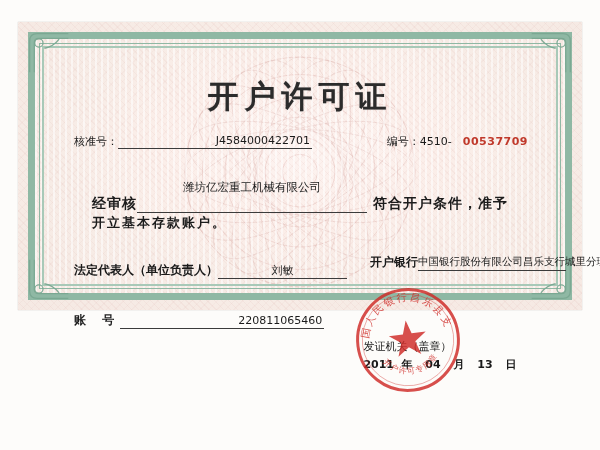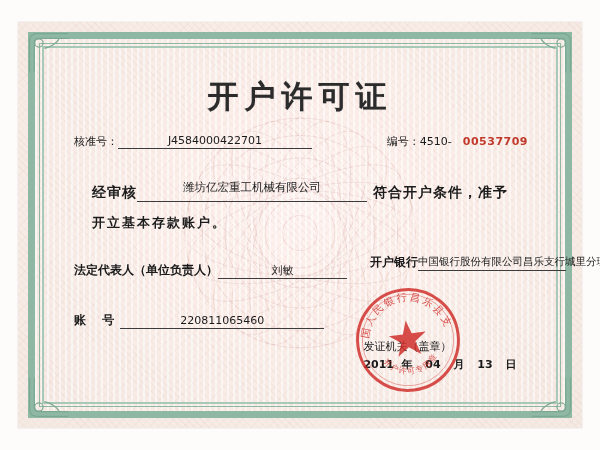--- a/index.html
+++ b/index.html
@@ -18,21 +18,21 @@
     height: 450px;
     background: #fdfcfa;
   }
 
   
   .cert {
     position: absolute;
     left: 18px;
     top: 22px;
     width: 564px;
-    height: 406px;
+    height: 288px;
     background:
       radial-gradient(ellipse at 50% 45%, #fdf3f0 0%, #fbeee9 35%, #f7ece6 60%, #f5e9e3 100%);
     box-shadow: 0 0 1px rgba(0,0,0,0.25);
   }
 
   
   .texture {
     position: absolute;
     inset: 0;
     background-image:
@@ -131,21 +131,21 @@
     text-shadow: 0 0 1px rgba(0,0,0,0.25);
   }
 
   .row { position: absolute; font-size: 11px; color: #1c1c1c; white-space: nowrap; }
   .lbl { font-size: 11px; color: #1a1a1a; }
   .val { font-size: 11px; color: #1a1a1a; }
 
   .underline {
     display: inline-block;
     border-bottom: 1px solid #3b3b3b;
-    text-align: center;
+    text-align: right;
     padding: 0 2px 1px 2px;
     line-height: 13px;
     vertical-align: bottom;
   }
 
   
   .r-approve { left: 22px; top: 78px; }
   .r-approve .underline { width: 190px; }
 
   .r-serial { right: 20px; top: 78px; }
@@ -158,21 +158,21 @@
 
   
   .r-audit { left: 40px; top: 124px; font-size: 13px; }
   .r-audit .big { font-size: 14px; font-weight: bold; letter-spacing: 1px; }
   .r-audit .company {
     display: inline-block;
     width: 230px;
     border-bottom: 1px solid #3b3b3b;
     text-align: center;
     font-size: 11.5px;
-    padding-bottom: 6px;
+    padding-bottom: 17px;
     vertical-align: bottom;
   }
   .r-audit .tail { font-size: 14px; font-weight: bold; letter-spacing: 1px; margin-left: 6px; }
 
   .r-line2 { left: 40px; top: 158px; font-size: 13px; font-weight: bold; letter-spacing: 2px; }
 
   
   .r-legal { left: 22px; top: 206px; }
   .r-legal .lbl { font-size: 12px; font-weight: bold; }
   .r-legal .underline { width: 125px; text-align: center; }

